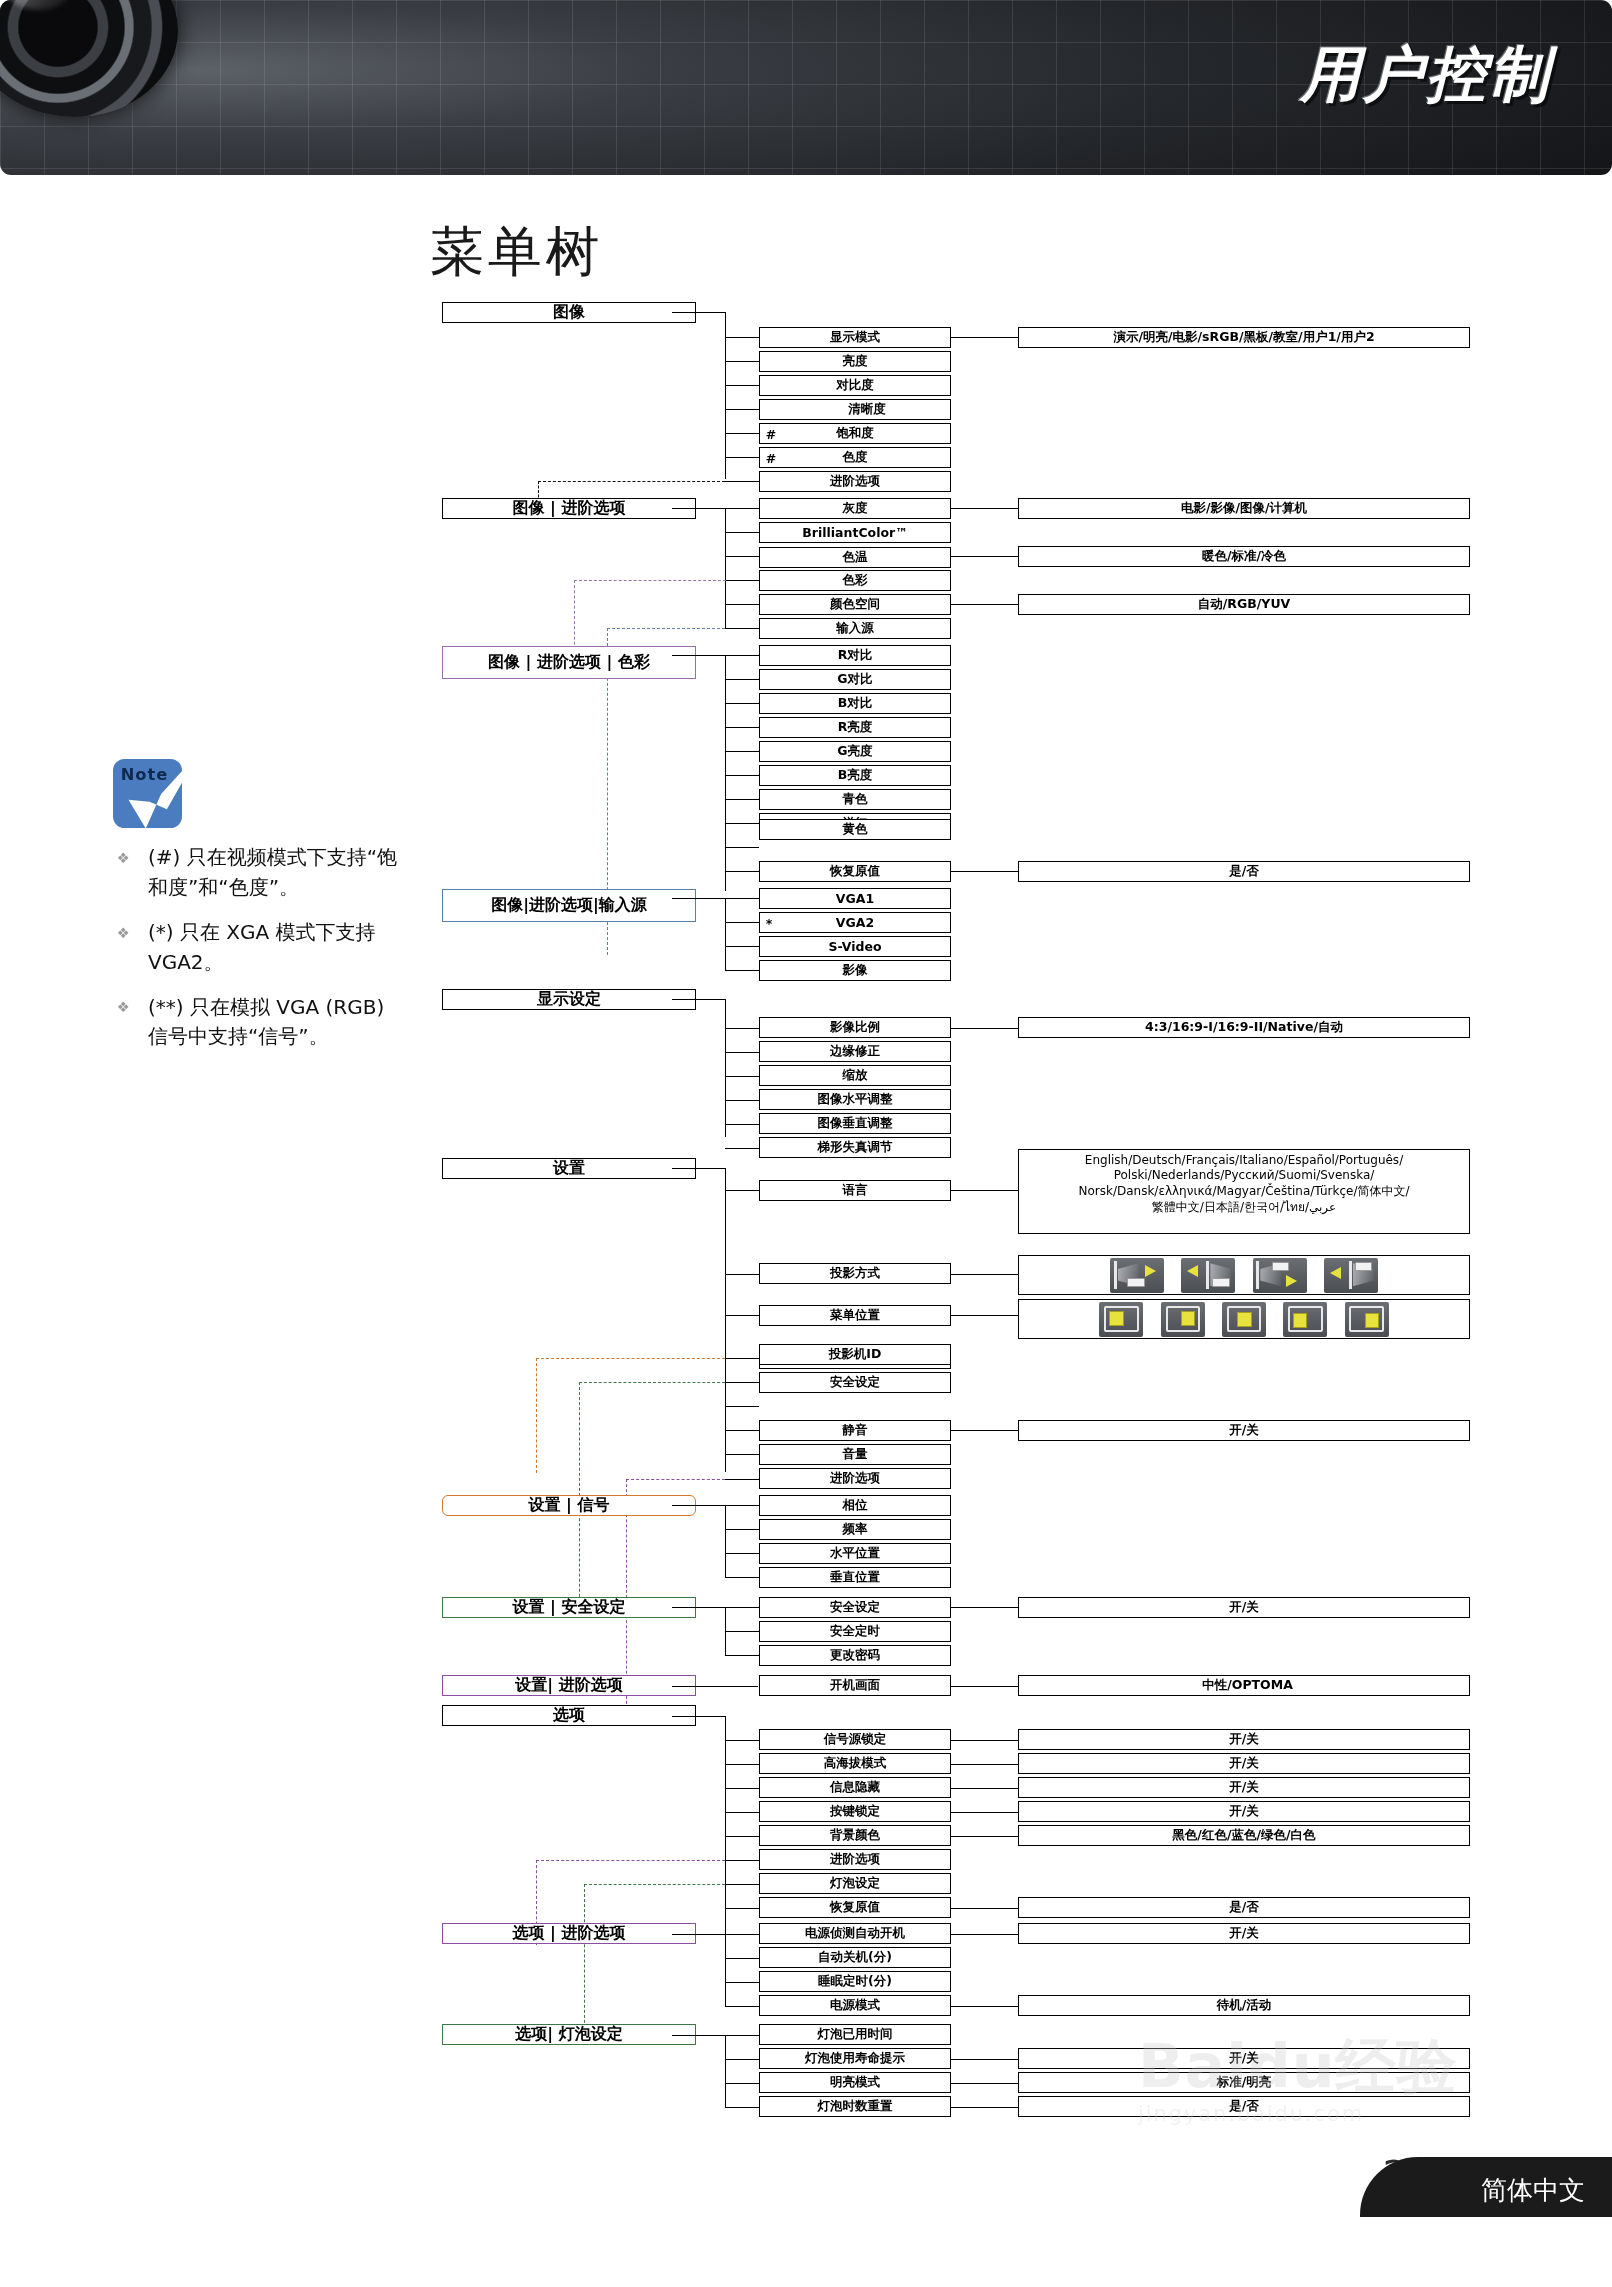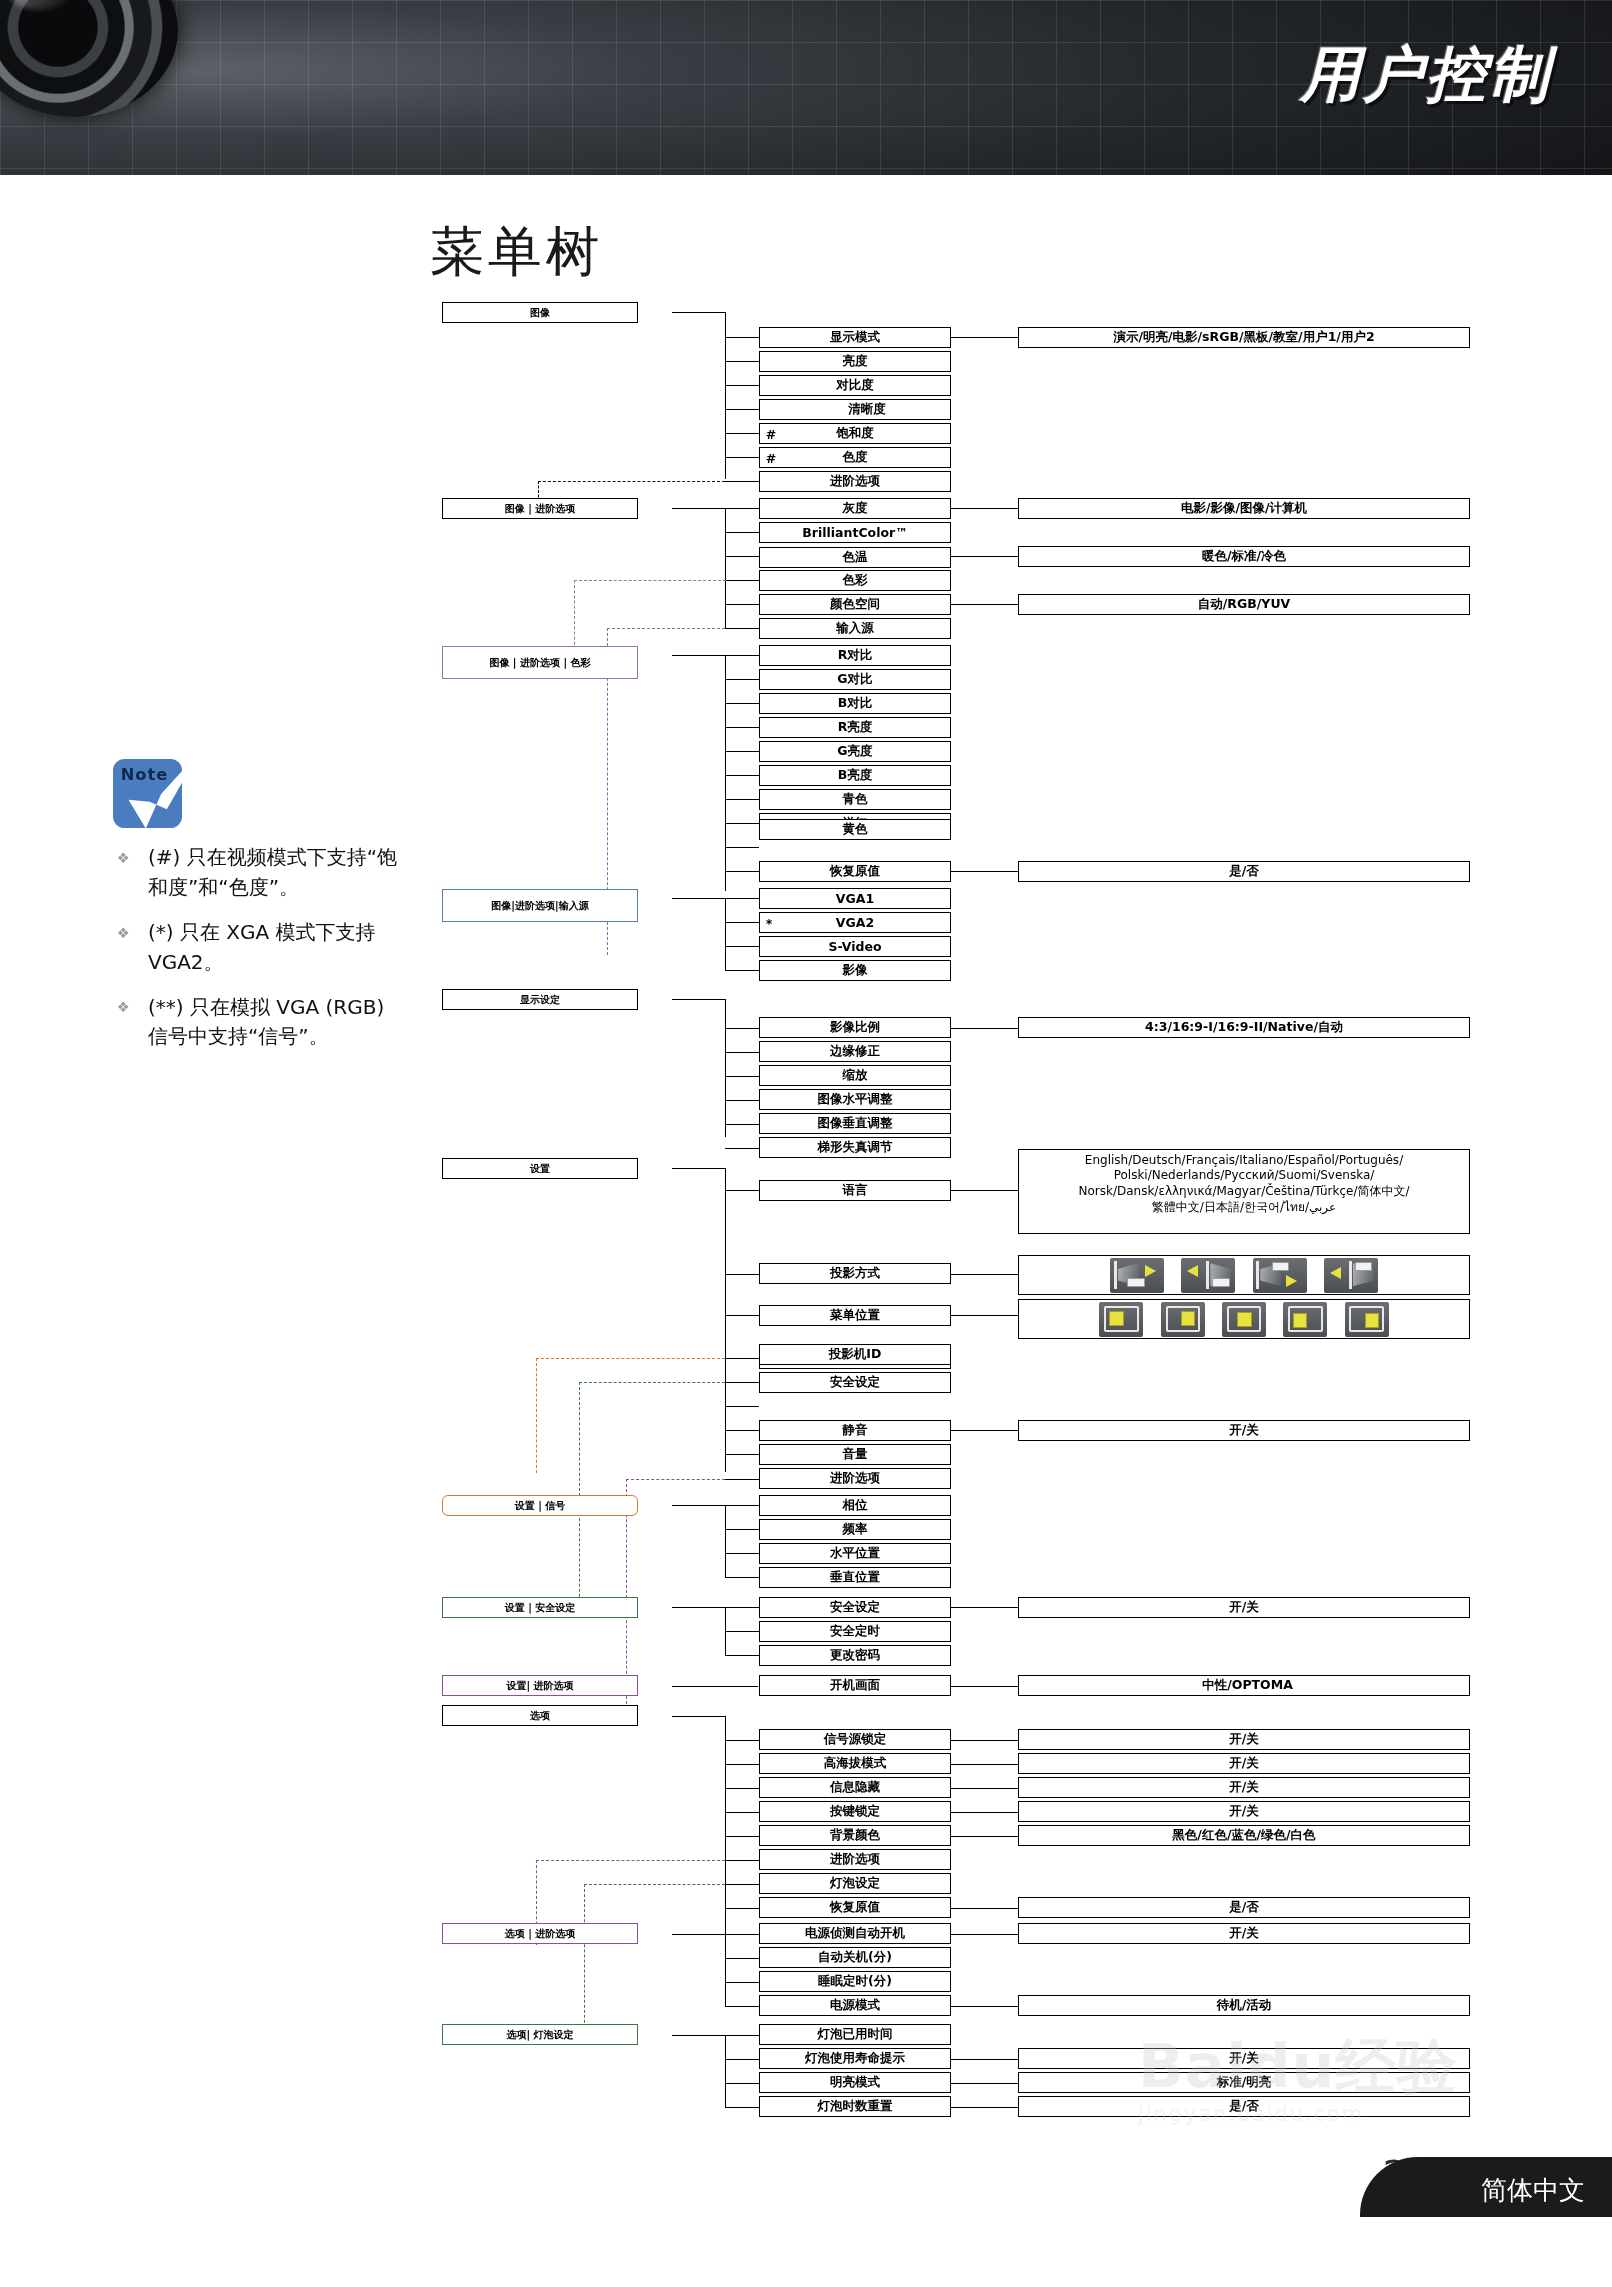--- a/index.html
+++ b/index.html
@@ -12,20 +12,21 @@
   }
 
   
   #header {
     position:absolute; left:0; top:0; width:1612px; height:175px;
     background:
       repeating-linear-gradient(to right, rgba(255,255,255,.10) 0 1px, transparent 1px 44px),
       repeating-linear-gradient(to bottom, rgba(255,255,255,.10) 0 1px, transparent 1px 42px),
       radial-gradient(130% 170% at 12% 40%, #5d6268 0%, #3a3e44 22%, #24272b 48%, #121416 78%, #0a0b0d 100%);
     overflow:hidden;
+    border-radius:11px;
   }
   #header-lens {
     position:absolute; left:-29px; top:-56px; width:207px; height:173px;
     border-radius:50%;
     background:
       radial-gradient(circle at 42% 48%, #0a0a0c 0 26%, #3b3e43 27% 33%, #0e0f11 34% 44%,
                       #6a6f76 45% 50%, #17191c 51% 62%, #4a4e54 63% 69%, #0c0d0f 70% 100%);
     box-shadow:0 0 21px rgba(0,0,0,.8);
   }
   #header-lens:after{
@@ -75,21 +76,21 @@
   
   #tree { position:absolute; left:0; top:0; width:1612px; height:2287px; }
   .box {
     position:absolute; box-sizing:border-box;
     border:1px solid #000; background:#fff;
     font-size:12.5px; color:#000; font-weight:bold;
     display:flex; align-items:center; justify-content:center;
     font-family:"DejaVu Sans","Liberation Sans",sans-serif;
     white-space:nowrap;
   }
-  .box.lvl1 { left:442px; width:196px; height:21px; font-size:10px;text-align:right; }
+  .box.lvl1 { left:442px; width:254px; height:21px; font-size:16px;text-align:right; }
   .box.item { left:759px; width:192px; height:21px; }
   .box.val  { left:1018px; width:452px; height:21px; font-weight:bold; }
   .box .mark {
     position:absolute; left:5.8px; top:50%; transform:translateY(-50%);
     font-size:12.5px; font-weight:bold;
   }
   .box.multiline { display:block; padding:2.9px 5.8px; text-align:center;
                    white-space:normal; line-height:1.30; font-weight:normal; }
   .box.multiline span { display:block; font-size:12px; }
 

